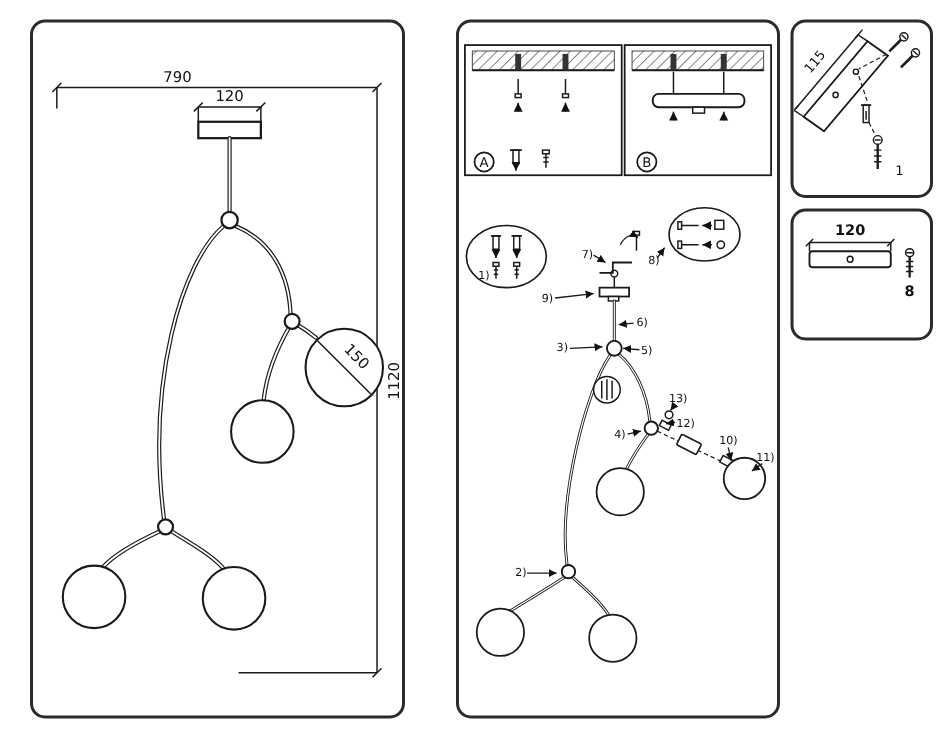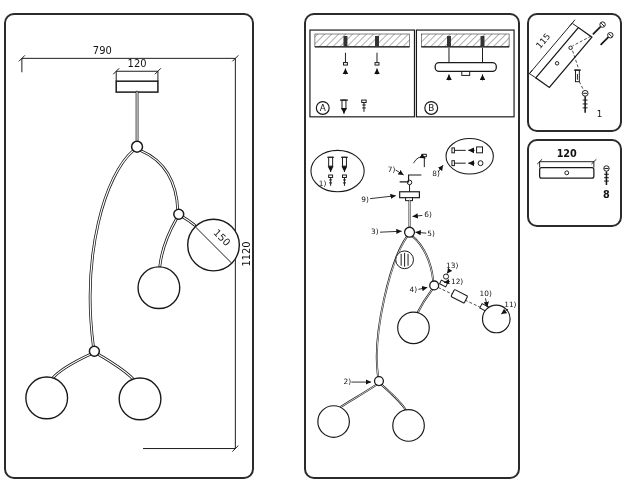--- a/index.html
+++ b/index.html
@@ -1,19 +1,19 @@
 <!DOCTYPE html>
 <html><head>
 <meta charset="utf-8">
 <style>
   html,body{margin:0;padding:0;background:#ffffff;}
   body{width:630px;height:490px;position:relative;font-family:"DejaVu Sans",sans-serif;}
   .sheet{position:absolute;inset:0;background:#ffffff;}
   .panel{position:absolute;background:#ffffff;border:2px solid #2b2b2b;border-radius:10px;box-sizing:border-box;overflow:hidden;}
-  .panel-left{left:4px;top:13px;width:250px;height:466px;text-align:center;}
+  .panel-left{left:20px;top:13px;width:250px;height:466px;text-align:center;}
   .panel-middle{left:304px;top:13px;width:216px;height:466px;}
   .panel-topright{left:527px;top:13px;width:95px;height:119px;}
   .panel-bottomright{left:527px;top:139px;width:95px;height:88px;}
   svg{display:block;}
   svg text{font-family:"DejaVu Sans",sans-serif;fill:#111;}
   .dim{font-size:10px;}
   .dimb{font-size:10px;font-weight:bold;}
   .step{font-size:7.5px;}
   .cal{font-size:9px;}
 </style>

